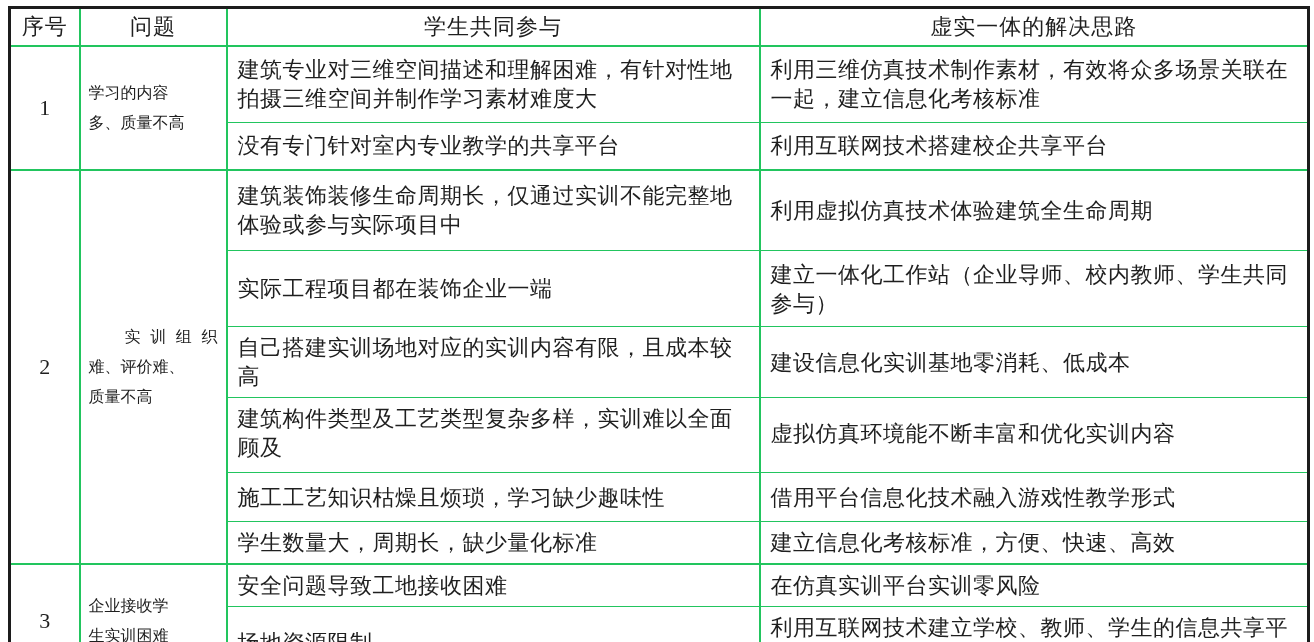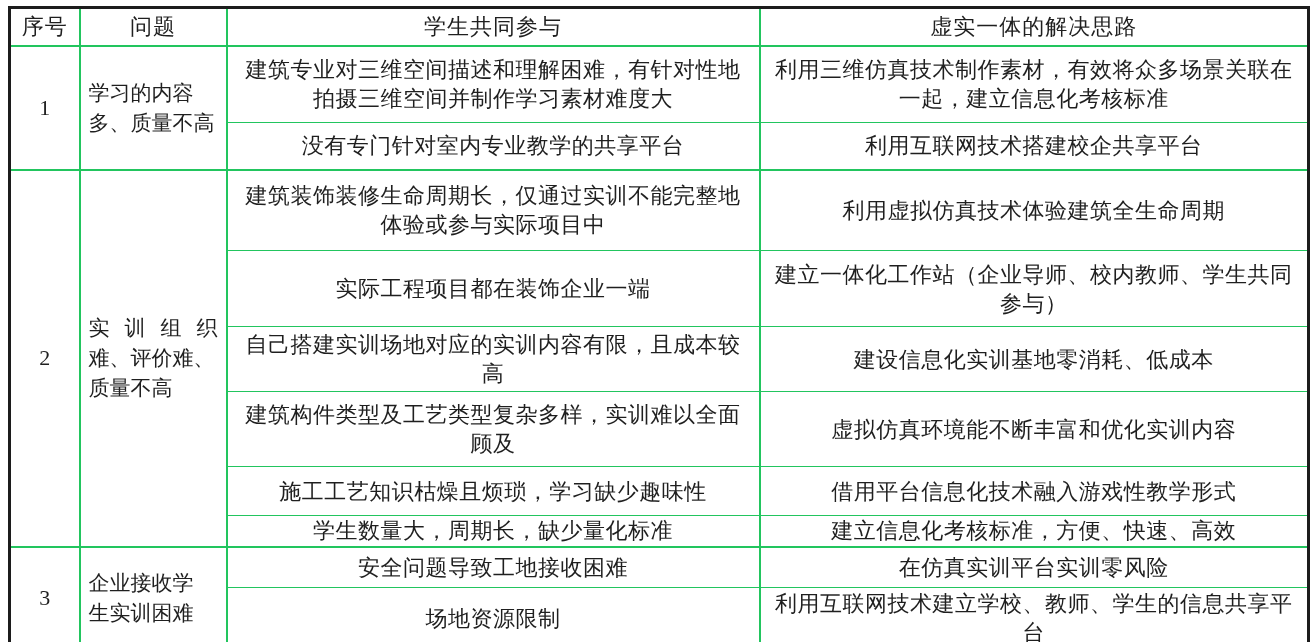--- a/index.html
+++ b/index.html
@@ -45,38 +45,39 @@
     text-align: center;
     letter-spacing: 1px;
     padding: 0;
   }
   .num-cell {
     text-align: center;
     font-size: 22px;
   }
   .problem-cell {
     padding: 0 8px;
-    font-size: 21px;
+    font-size: 16px;
     line-height: 30px;
   }
   .p-line {
     text-align: left;
     white-space: nowrap;
   }
   .p-line.spread {
     text-align: justify;
     text-align-last: justify;
     text-justify: inter-character;
     white-space: normal;
+    margin-left: 36px;
   }
   .diff-cell, .sol-cell {
-    padding: 0 10px;
+    padding: 6px 10px;
     font-size: 22px;
     line-height: 29px;
-    text-align: center;
+    text-align: left;
     letter-spacing: 0.5px;
   }
 </style>
 </head>
 <body>
 
 <div class="page">
   <table class="tbl">
     <colgroup>
       <col class="c1">
@@ -117,21 +118,21 @@
           <td class="sol-cell">利用虚拟仿真技术体验建筑全生命周期</td>
         </tr>
         <tr style="height: 76px;">
           <td class="diff-cell">实际工程项目都在装饰企业一端</td>
           <td class="sol-cell">建立一体化工作站（企业导师、校内教师、学生共同参与）</td>
         </tr>
         <tr style="height: 65px;">
           <td class="diff-cell">自己搭建实训场地对应的实训内容有限，且成本较高</td>
           <td class="sol-cell">建设信息化实训基地零消耗、低成本</td>
         </tr>
-        <tr style="height: 75px;">
+        <tr style="height: 75px; font-family: Liberation Mono, monospace;">
           <td class="diff-cell">建筑构件类型及工艺类型复杂多样，实训难以全面顾及</td>
           <td class="sol-cell">虚拟仿真环境能不断丰富和优化实训内容</td>
         </tr>
         <tr style="height: 49px;">
           <td class="diff-cell">施工工艺知识枯燥且烦琐，学习缺少趣味性</td>
           <td class="sol-cell">借用平台信息化技术融入游戏性教学形式</td>
         </tr>
         <tr style="height: 31px;">
           <td class="diff-cell">学生数量大，周期长，缺少量化标准</td>
           <td class="sol-cell">建立信息化考核标准，方便、快速、高效</td>

